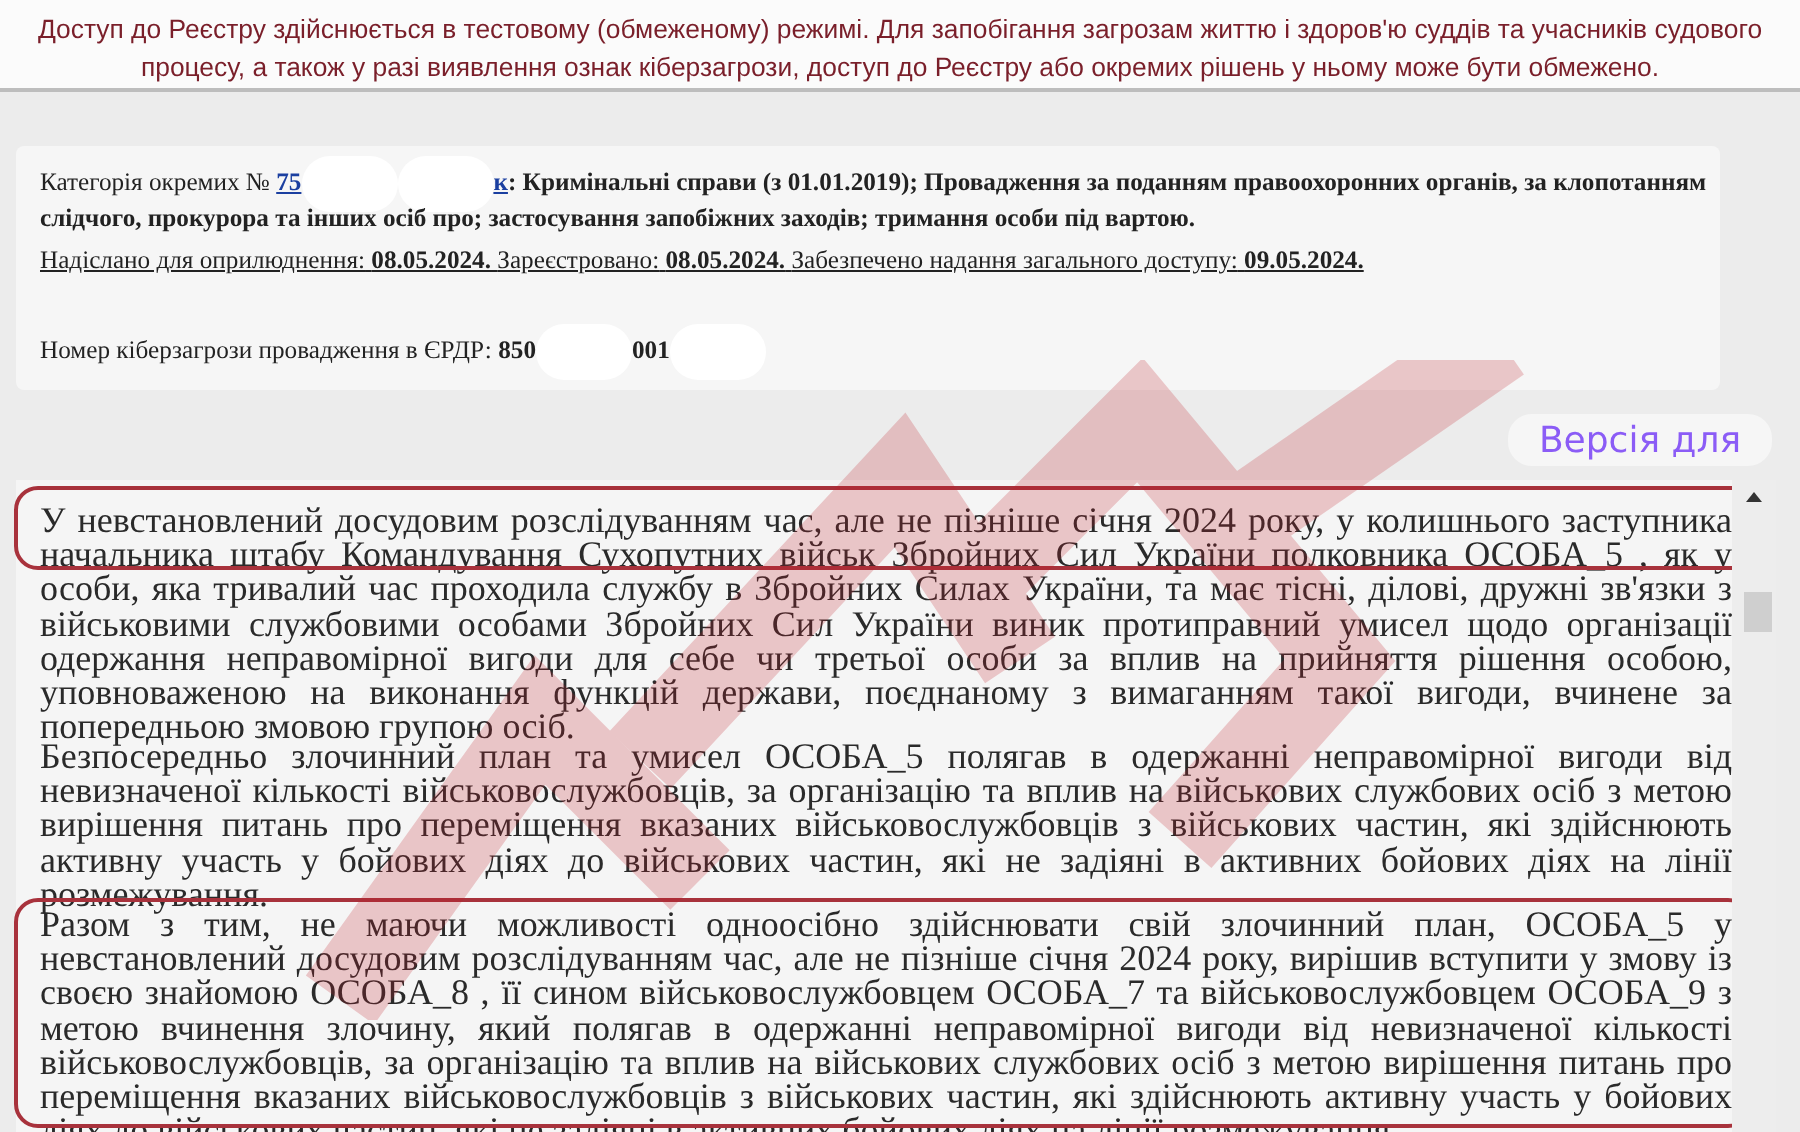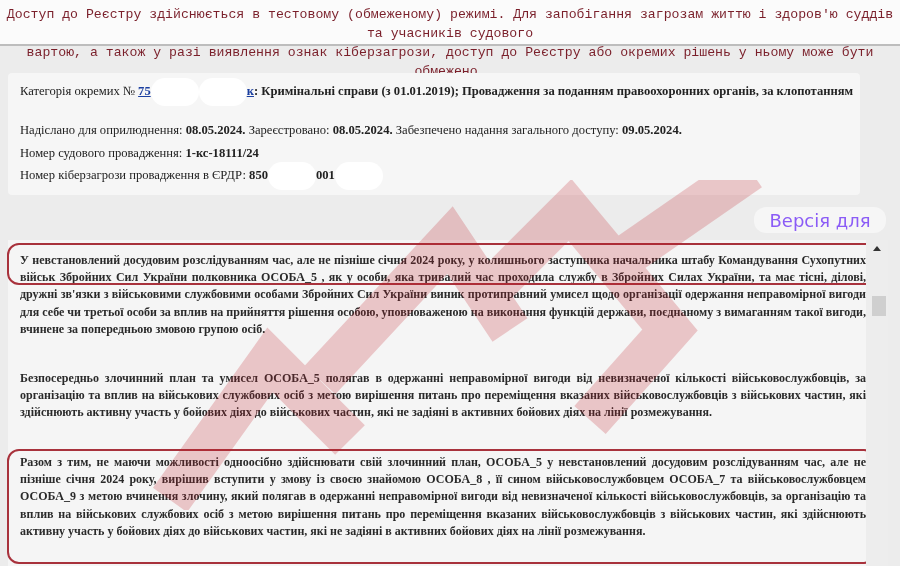--- a/index.html
+++ b/index.html
@@ -5,21 +5,21 @@
   html, body { margin:0; padding:0; }
   body {
     width:900px; height:566px; overflow:hidden; position:relative;
     background:#ececec;
     font-family:"Liberation Serif", serif;
   }
   .notice {
     position:absolute; left:0; top:0; width:900px; height:46px;
     background:#fbfbfb; border-bottom:2px solid #bdbdbd;
     text-align:center; color:#7a1f2a;
-    font-family:Liberation Mono, monospace; font-size:13.2px; line-height:19px;
+    font-family:Liberation Sans, sans-serif; font-size:13.2px; line-height:19px;
     padding-top:5px; box-sizing:border-box;
   }
   .info-panel {
     position:absolute; left:8px; top:73px; width:852px; height:122px;
     background:#f6f6f6; border-radius:4px;
   }
   .info-row {
     position:absolute; left:12px; font-size:12.6px; color:#222; white-space:nowrap;
   }
   .info-row b { font-weight:bold;text-align:center; }
@@ -33,23 +33,22 @@
     background:#f6f6f6; border-radius:12px; border:none;
     font-family:"DejaVu Sans", sans-serif; font-size:18px; color:#8b5cf6;
     text-align:center; line-height:26px;
   }
   .doc {
     position:absolute; left:8px; top:240px; width:858px; height:326px;
     background:#f5f5f5;
   }
   .para {
     position:absolute; left:12px; width:846px;
-    font-size:12px; line-height:17.2px; color:#2a2a2a;
+    font-size:18px; line-height:17.2px; color:#2a2a2a;
     text-align:justify;
-    font-weight:bold;
   }
   .hl-box {
     position:absolute; border:2.5px solid #a8323c; border-radius:12px;
     box-sizing:border-box; pointer-events:none;
   }
   .scrollbar {
     position:absolute; left:866px; top:240px; width:22px; height:326px;
     background:#ededed;
   }
   .scroll-arrow {
@@ -63,39 +62,38 @@
   .watermark {
     position:absolute; left:150px; top:180px; width:620px; height:330px;
     pointer-events:none; opacity:0.22;
   }
 </style>
 </head>
 <body>
 
 <div class="notice">
   <div>Доступ до Реєстру здійснюється в тестовому (обмеженому) режимі. Для запобігання загрозам життю і здоров'ю суддів та учасників судового</div>
-  <div>вартою, а також у разі виявлення ознак кіберзагрози, доступ до Реєстру або окремих рішень у ньому може бути обмежено.</div>
+  <div>процесу, а також у разі виявлення ознак кіберзагрози, доступ до Реєстру або окремих рішень у ньому може бути обмежено.</div>
 </div>
 
 <div class="info-panel">
   <div class="info-row" style="top:11px;">
     <span>Категорія окремих №</span>
     <a class="case-link"><span>75</span><span class="redact"></span><span class="redact"></span><span>к</span></a><b>: Кримінальні справи (з 01.01.2019); Провадження за поданням правоохоронних органів, за клопотанням</b>
   </div>
-  <div class="info-row" style="top:50px;">
+  <div class="info-row" style="top:29px;">
+    <b>слідчого, прокурора та інших осіб про; застосування запобіжних заходів; тримання особи під вартою.</b>
+  </div>
+  <div class="info-row" style="top:50px;text-decoration:underline;">
     <span>Надіслано для оприлюднення:</span>
     <b>08.05.2024.</b>
     <span>Зареєстровано:</span>
     <b>08.05.2024.</b>
     <span>Забезпечено надання загального доступу:</span>
     <b>09.05.2024.</b>
-  </div>
-  <div class="info-row" style="top:73px;">
-    <span>Номер судового провадження:</span>
-    <b>1-кс-18111/24</b>
   </div>
   <div class="info-row" style="top:95px;">
     <span>Номер кіберзагрози провадження в ЄРДР:</span>
     <b>850</b><span class="redact"></span><b>001</b><span class="redact"></span>
   </div>
 </div>
 
 <button class="print-btn">Версія для друку</button>
 
 <div class="doc">

